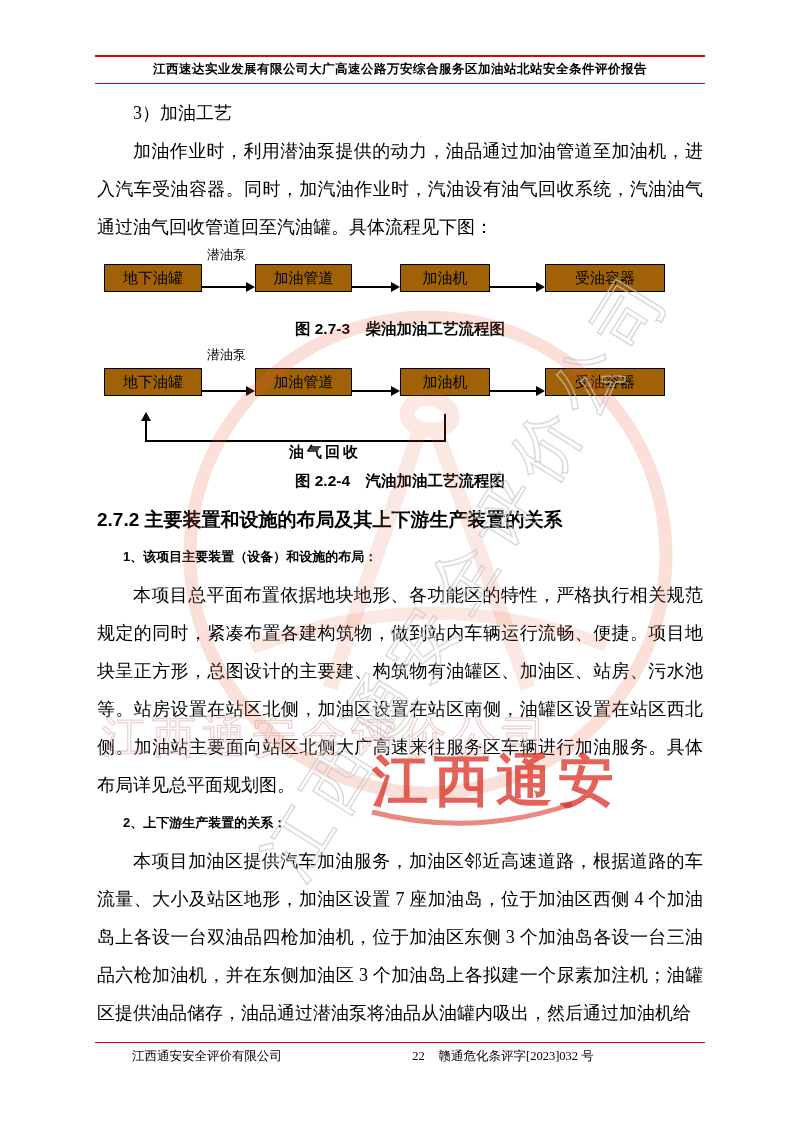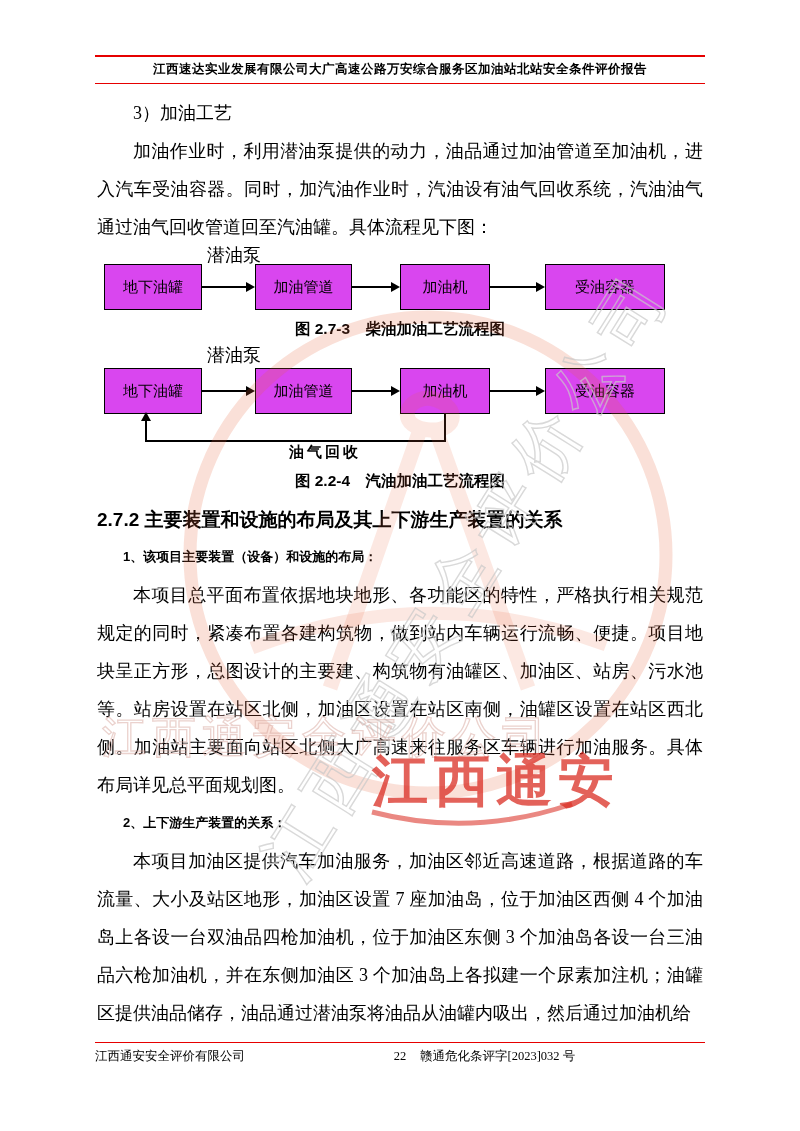--- a/index.html
+++ b/index.html
@@ -26,21 +26,21 @@
     letter-spacing: 0.5px;
   }
   .footer {
     position: absolute; top: 1042px; left: 95px; right: 95px; z-index: 1;
     border-top: 1.5px solid #e60000;
     padding-top: 5px;
     display: flex;
     align-items: baseline;
     font-size: 12.5px;
   }
-  .footer .f-left  { flex: 1; text-align: left; }
+  .footer .f-left  { flex: 1; text-align: left; margin-left: 37px; }
   .footer .f-center{ width: 40px; text-align: center; }
   .footer .f-right { flex: 1; text-align: left; }
 
   
   .content {
     position: absolute; top: 94px; left: 97px; right: 97px; z-index: 1;
     font-size: 18px;
     line-height: 38px;
   }
   .content p { margin: 0; }
@@ -69,31 +69,31 @@
     font-size: 15.5px;
     line-height: 34px;
   }
 
   
   .fc { position: relative; width: 100%; }
   .fc1 { height: 66px; }
   .fc2 { height: 118px; }
   .fbox {
     position: absolute;
-    height: 46px;
+    height: 28px;
     box-sizing: border-box;
     border: 1.3px solid #000;
-    background: #d946ef;
+    background: #a16207;
     display: flex; align-items: center; justify-content: center;
     font-size: 15px;
     line-height: 1;
   }
   .pump-label {
     position: absolute;
-    font-size: 18px;
+    font-size: 13px;
     line-height: 18px;
   }
   .recovery-label {
     position: absolute;
     font-size: 15px;
     font-weight: 700;
     font-family: "Liberation Sans", "DejaVu Sans", sans-serif;
     letter-spacing: 3px;
     line-height: 20px;
   }

